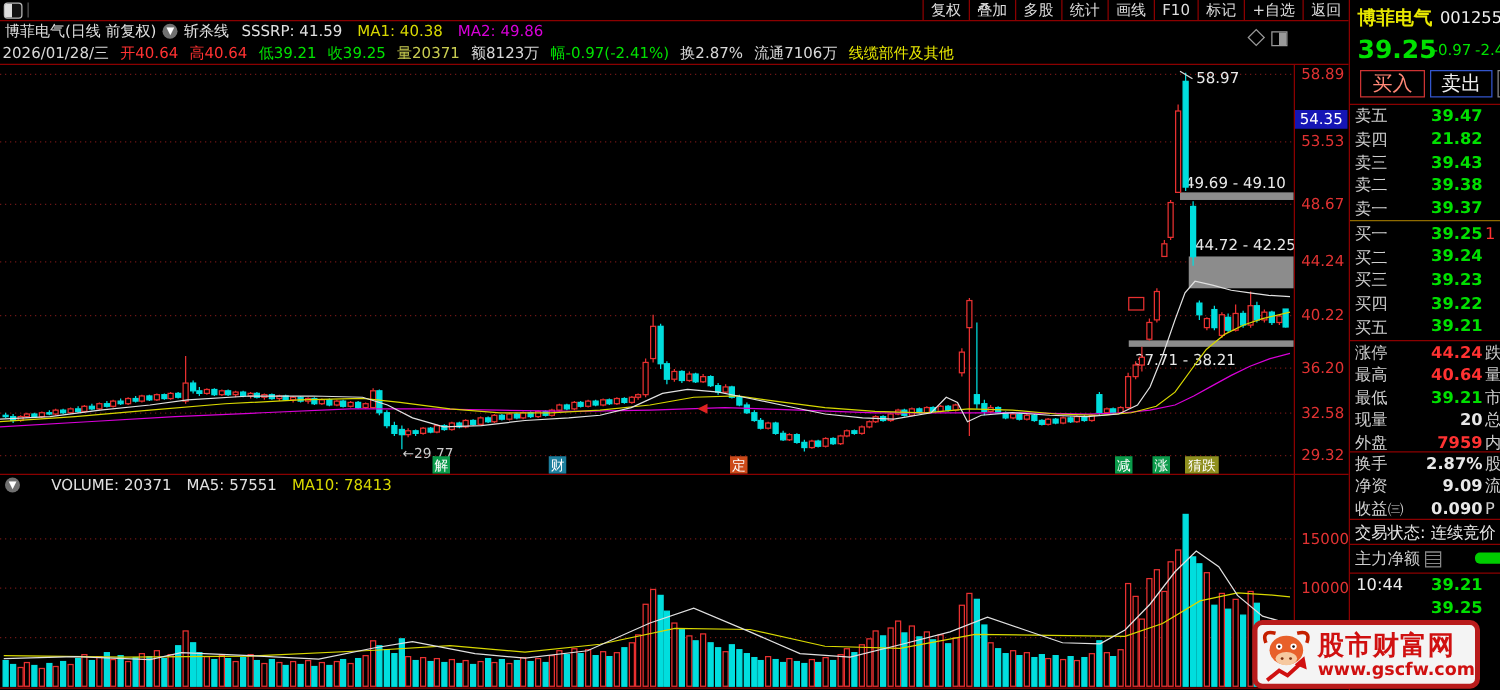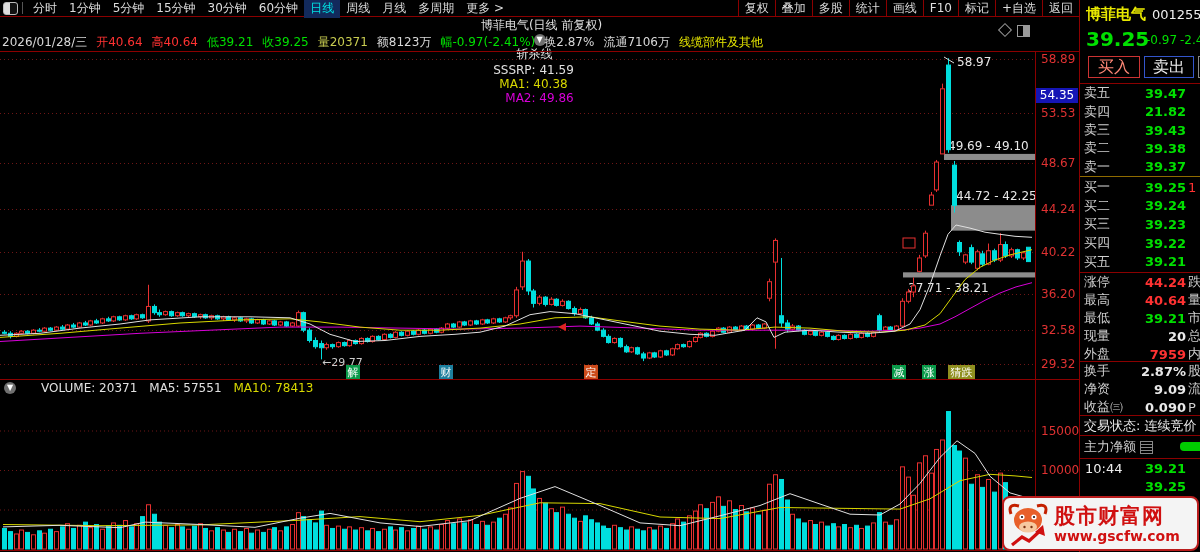--- a/index.html
+++ b/index.html
@@ -12,21 +12,21 @@
     background:linear-gradient(90deg,#ddd 0 6px,#111 6px);}
   .tb-sep{width:1px;height:12px;background:#555;margin-right:4px;}
   .menu-left{display:flex;align-items:center;height:16px;}
   .menu-left .mi{color:#ddd;font-size:12px;padding:1px 6px;white-space:nowrap;cursor:default;}
   .menu-left .mi.active{color:#00e5e5;background:#122a5c;}
   .menu-right{position:absolute;right:0;top:0;display:flex;height:16px;}
   .menu-right .mi{color:#ddd;font-size:12px;padding:1px 6px;border-left:1px solid #8b0000;
     display:flex;align-items:center;white-space:nowrap;}
   
   .indicator-bar{position:absolute;left:0;top:17px;width:1079px;height:16px;display:flex;
-    align-items:center;font-size:12px;white-space:nowrap;flex-direction:column;}
+    align-items:center;font-size:12px;white-space:nowrap;}
   .info-bar{position:absolute;left:2px;top:33px;width:1077px;height:18px;display:flex;
     align-items:center;font-size:12px;gap:9px;white-space:nowrap;}
   .circle-ic{display:inline-block;width:12px;height:12px;border-radius:50%;background:#707070;
     color:#fff;font-size:8px;line-height:12px;text-align:center;margin:0 5px;}
   
   #main-svg{position:absolute;left:0;top:52px;}
   #vol-svg{position:absolute;left:0;top:380px;}
   .axis-label{position:absolute;color:#e03232;font-size:12px;left:1041px;}
   .axis-tag{position:absolute;left:1036px;width:42px;height:15px;background:#1515b5;color:#fff;
     font-size:12px;text-align:center;line-height:15px;}
@@ -56,47 +56,34 @@
   .sell-last{border-bottom:1px solid #8f6b00;}
   .status-row{position:absolute;left:4px;top:417px;font-size:13px;color:#e8e8e8;white-space:nowrap;}
   .flow-row{position:absolute;left:4px;top:438px;font-size:13px;color:#cfcfcf;display:flex;align-items:center;}
   .flow-ic{display:inline-block;width:11px;height:11px;border:1px solid #888;margin-left:4px;
     background:repeating-linear-gradient(#000 0 2px,#888 2px 3px);}
   .flow-pill{position:absolute;left:96px;top:4px;width:34px;height:9px;border-radius:4px;background:#00cc00;}
   .tick-row{height:18px;display:flex;align-items:center;font-size:13px;position:relative;}
   .tick-row .tt{color:#eee;margin-left:5px;}
   .tick-row .tp{position:absolute;right:15px;color:#00e000;font-weight:bold;}
   
-  .logo{position:absolute;left:1002px;top:496px;width:197px;height:55px;background:#f4f4f4;
-    border:2px solid #b91c1c;border-radius:8px;box-sizing:border-box;display:flex;align-items:center;}
+  .logo{position:absolute;left:1002px;top:496px;width:182px;height:55px;background:#f4f4f4;
+    border:4px solid #b91c1c;border-radius:8px;box-sizing:border-box;display:flex;align-items:center;}
   .logo-text{display:flex;flex-direction:column;margin-left:2px;}
   .logo-title{color:#d01010;font-size:21px;font-weight:bold;letter-spacing:1px;line-height:24px;white-space:nowrap;}
   .logo-url{color:#d01010;font-size:14px;font-weight:bold;line-height:16px;}
 </style>
 </head>
 <body>
 
 <div class="screen">
 
   <div class="top-bar">
     <span class="win-icon"></span>
     <span class="tb-sep"></span>
-    <div class="menu-left" id="menu-left">
-        <span class="mi">分时</span>
-        <span class="mi">1分钟</span>
-        <span class="mi">5分钟</span>
-        <span class="mi">15分钟</span>
-        <span class="mi">30分钟</span>
-        <span class="mi">60分钟</span>
-        <span class="mi active">日线</span>
-        <span class="mi">周线</span>
-        <span class="mi">月线</span>
-        <span class="mi">多周期</span>
-        <span class="mi">更多 &gt;</span>
-      </div>
     <div class="menu-right" id="menu-right">
         <span class="mi">复权</span>
         <span class="mi">叠加</span>
         <span class="mi">多股</span>
         <span class="mi">统计</span>
         <span class="mi">画线</span>
         <span class="mi">F10</span>
         <span class="mi">标记</span>
         <span class="mi">+自选</span>
         <span class="mi">返回</span>

